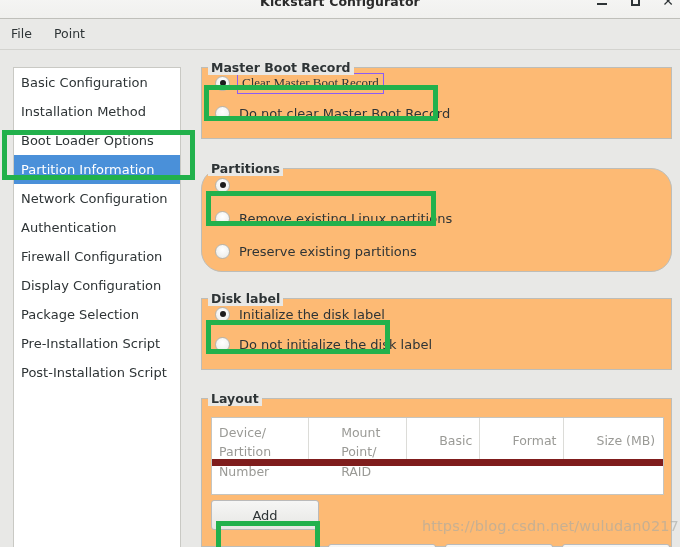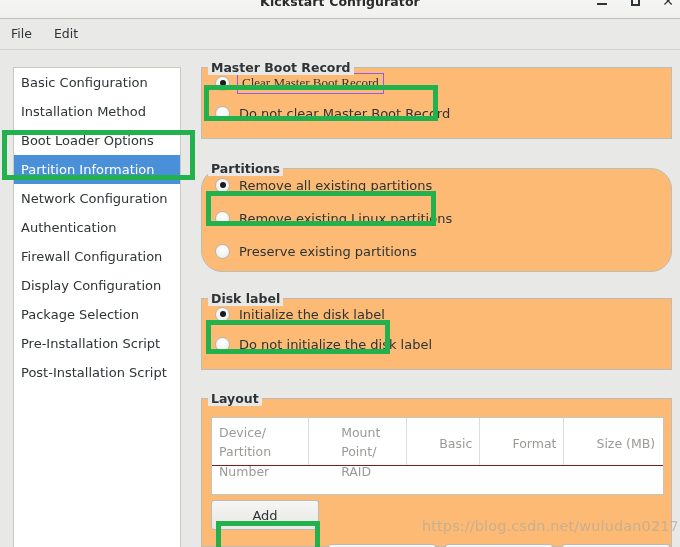--- a/index.html
+++ b/index.html
@@ -174,21 +174,21 @@
     position: absolute;
     left: 9px; top: 18px;
     width: 453px; height: 78px;
     background: #ffffff;
     border: 1px solid #c5c5c0;
     overflow: hidden;
   }
   .thead {
     display: flex;
     height: 48px;
-    border-bottom: 1px solid #7f1d1d;
+    border-bottom: 7px solid #7f1d1d;
     gap: 25px;
   }
   .th {
     display: flex; align-items: flex-start;
     padding: 5px 7px 0 7px;
     font-size: 12.5px;
     color: #9a9a96;
     border-right: 1px solid #dcdcd8;
     line-height: 1.55;
     white-space: pre-line;
@@ -256,21 +256,21 @@
           <span class="glyph-max"></span>
         </span>
       <span class="winbtn">
           <span class="glyph-close">✕</span>
         </span>
     </div>
   </div>
 
   <div class="menubar">
     <span class="menuitem">File</span>
-    <span class="menuitem">Edit</span>
+    <span class="menuitem">Point</span>
   </div>
 
   <div class="content">
 
     <div class="sidebar">
       <div class="side-item">
           <span>Basic Configuration</span>
         </div>
       <div class="side-item">
           <span>Installation Method</span>
@@ -315,21 +315,20 @@
         <div class="radio-row">
           <span class="radio"></span>
           <span class="radio-label">Do not clear Master Boot Record</span>
         </div>
       </div>
 
       <div class="group" style="top:118px; height:104px;border-radius:21px;">
         <div class="group-title">Partitions</div>
         <div class="radio-row" style="height:32px;">
           <span class="radio on"></span>
-          <span class="radio-label">Remove all existing partitions</span>
         </div>
         <div class="radio-row" style="height:34px;">
           <span class="radio"></span>
           <span class="radio-label">Remove existing Linux partitions</span>
         </div>
         <div class="radio-row" style="height:32px;">
           <span class="radio"></span>
           <span class="radio-label">Preserve existing partitions</span>
         </div>
       </div>

